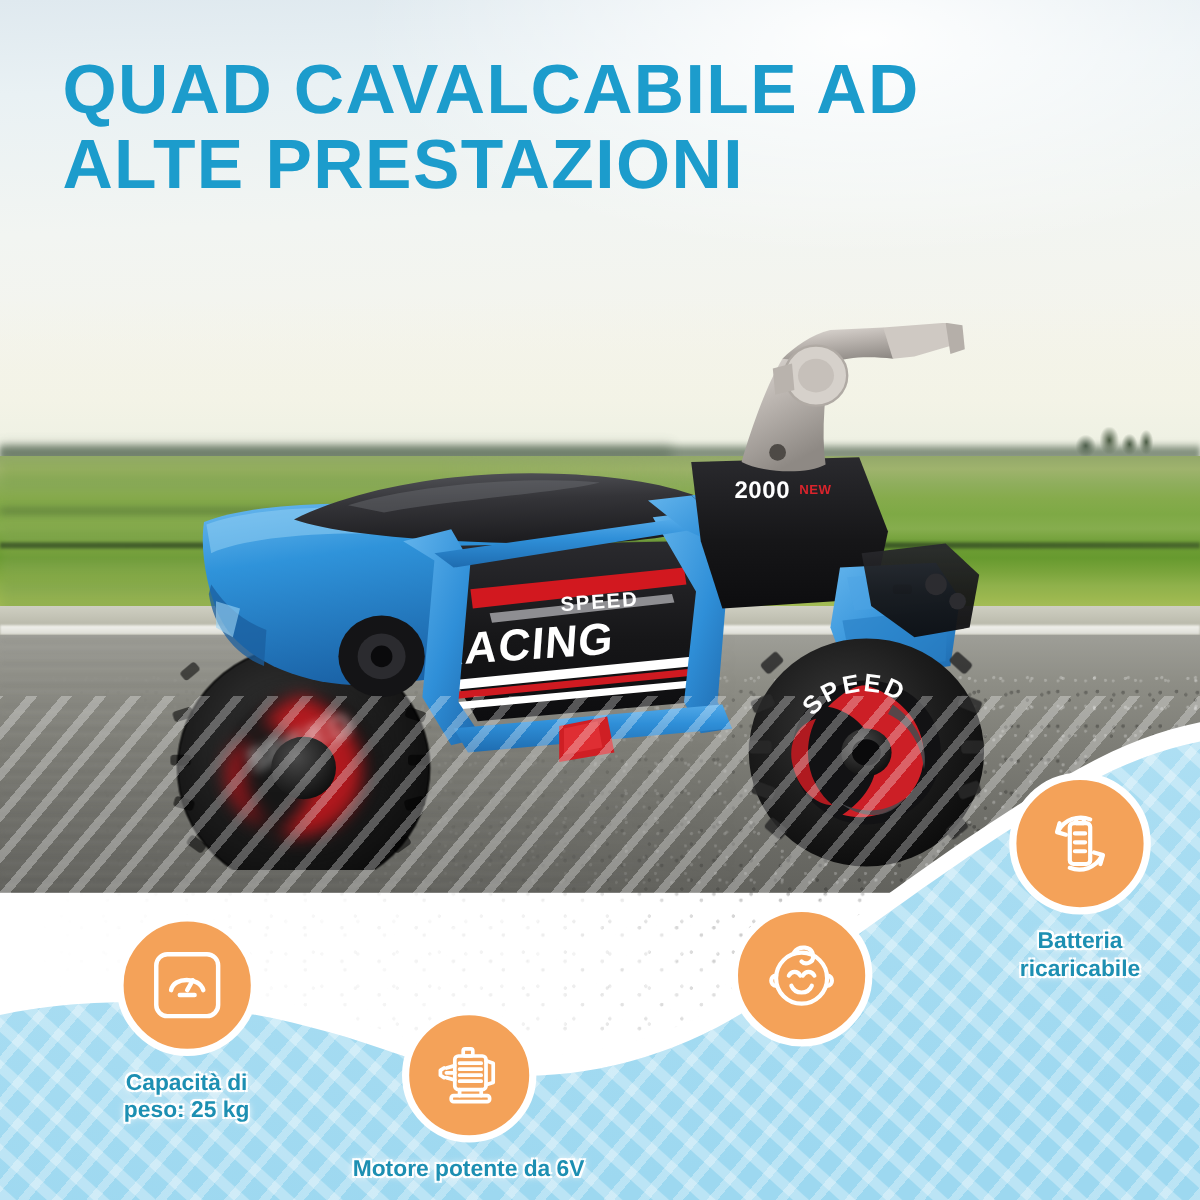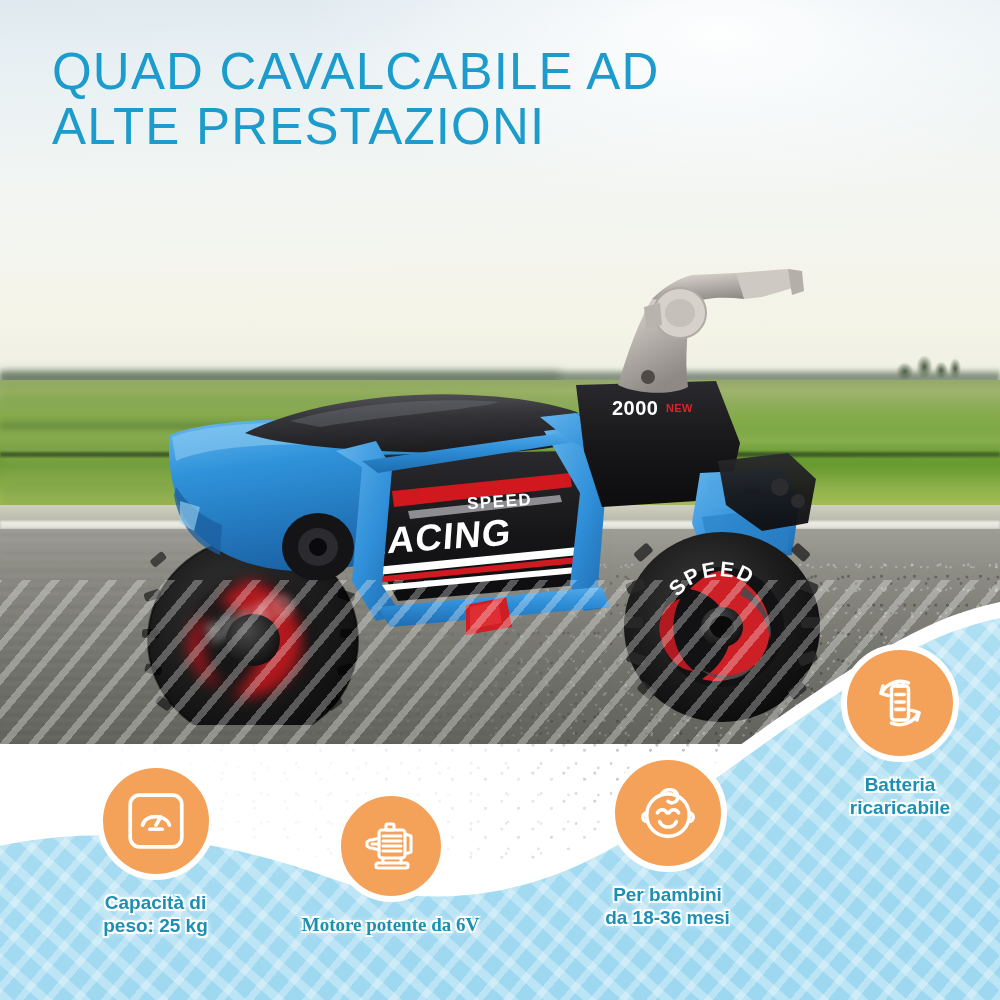--- a/index.html
+++ b/index.html
@@ -112,21 +112,21 @@
     background-size:26px 24px,31px 28px,23px 21px,35px 30px,28px 26px,33px 29px,25px 23px,30px 27px;
     opacity:.85;
     -webkit-mask-image:linear-gradient(90deg,rgba(0,0,0,0) 0%,rgba(0,0,0,.25) 45%,#000 70%,#000 100%);
             mask-image:linear-gradient(90deg,rgba(0,0,0,0) 0%,rgba(0,0,0,.25) 45%,#000 70%,#000 100%);
   }
 
   
   .title{
     position:absolute;left:52px;top:44px;width:900px;
     color:#1c9ccc;
-    font-size:51px;line-height:1.08;font-weight:400;
+    font-size:58px;line-height:1.08;font-weight:700;
     letter-spacing:1.2px;
     text-transform:uppercase;
     white-space:pre-line;
   }
 
   
   .band-wrap{position:absolute;left:0;top:580px;width:1000px;height:420px;}
   .band-white{position:absolute;left:0;top:0;width:1000px;height:420px;}
   .band-blue{position:absolute;left:0;top:0;width:1000px;height:420px;}
   .band-stripes{
@@ -420,21 +420,21 @@
         <rect x="7" y="7" width="50" height="50" rx="9"></rect>
         <path d="M19 36 C 21 25, 42 25, 45 36"></path>
         <path d="M32 36 L 36.5 28"></path>
         <path d="M26 40 L 38 40"></path>
       </svg>
     </div>
     <div class="feat-label">Capacità di
 peso: 25 kg</div>
   </div>
 
-  <div class="feat" style="left:258px;top:790px;width:265px;font-family:Liberation Serif, serif;">
+  <div class="feat" style="left:258px;top:840px;width:265px;">
     <div class="circ" style="width:112px;height:112px;">
       <svg width="64" height="64" viewBox="0 0 64 64" fill="none" stroke="#ffffff" stroke-width="3.1" stroke-linecap="round" stroke-linejoin="round">
         <rect x="20" y="16" width="26" height="28" rx="3"></rect>
         <path d="M46 20 L 52 22 L 52 38 L 46 40"></path>
         <rect x="27" y="10" width="8" height="6" rx="1.6"></rect>
         <path d="M20 24 L 13 26 M20 30 L 13 30 M20 36 L 13 34"></path>
         <path d="M11 26 L 8 28 L 8 32 L 11 34"></path>
         <path d="M24 22 L 42 22 M24 27 L 42 27 M24 32 L 42 32 M24 37 L 42 37"></path>
         <path d="M24 44 L 24 49 M42 44 L 42 49"></path>
         <rect x="17" y="49" width="32" height="5" rx="2"></rect>
@@ -448,22 +448,20 @@
       <svg width="68" height="68" viewBox="0 0 64 64" fill="none" stroke="#ffffff" stroke-width="3.3" stroke-linecap="round" stroke-linejoin="round">
         <circle cx="32" cy="34" r="20"></circle>
         <path d="M12 32 C 7 32, 7 40, 12 40"></path>
         <path d="M52 32 C 57 32, 57 40, 52 40"></path>
         <path d="M26 14 C 30 8, 40 9, 41 16 C 42 22, 35 24, 32 21"></path>
         <path d="M22 32 C 24 28, 29 28, 31 32"></path>
         <path d="M33 32 C 35 28, 40 28, 42 32"></path>
         <path d="M24 40 C 27 47, 37 47, 40 40"></path>
       </svg>
     </div>
-    <div class="feat-label">Per bambini
-da 18-36 mesi</div>
   </div>
 
   <div class="feat" style="left:800px;top:644px;width:200px;">
     <div class="circ" style="width:118px;height:118px;">
       <svg width="68" height="68" viewBox="0 0 64 64" fill="none" stroke="#ffffff" stroke-width="3.3" stroke-linecap="round" stroke-linejoin="round">
         <path d="M15 22 A 20 20 0 0 1 40 13"></path>
         <path d="M16 16 L 14 23 L 21 25"></path>
         <path d="M49 42 A 20 20 0 0 1 24 51"></path>
         <path d="M48 48 L 50 41 L 43 39"></path>
         <rect x="24" y="16" width="16" height="32" rx="3"></rect>

